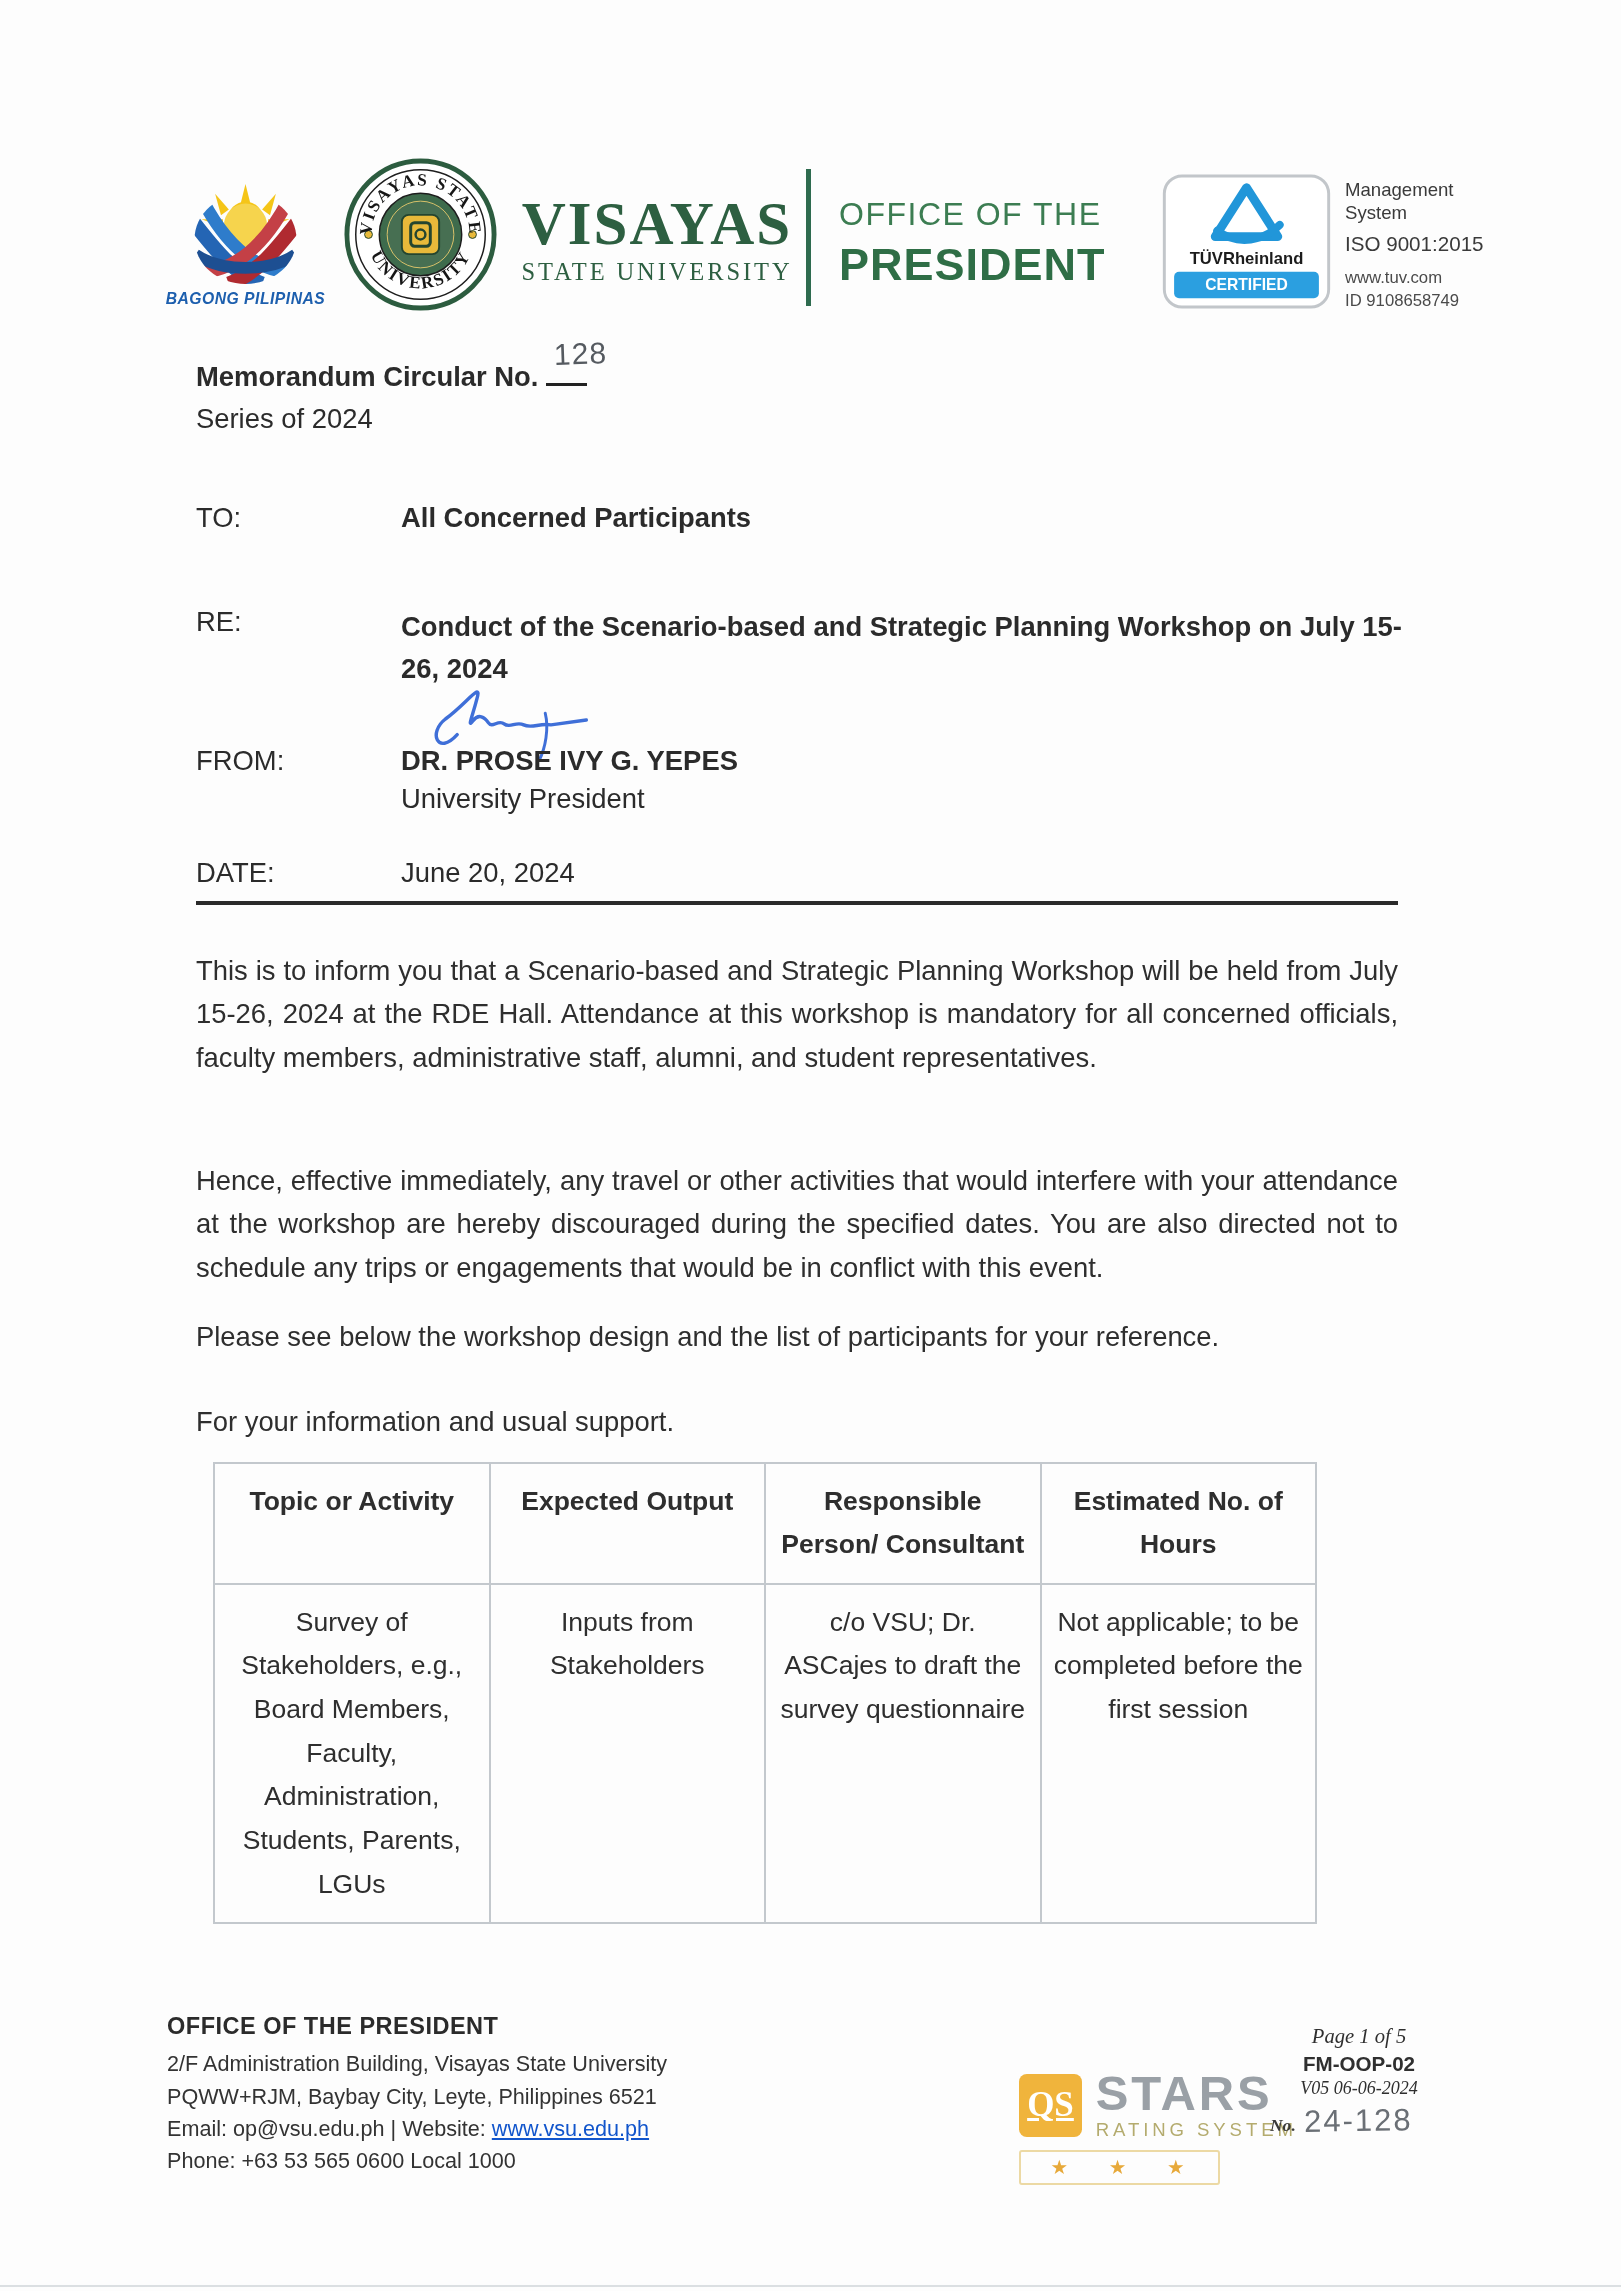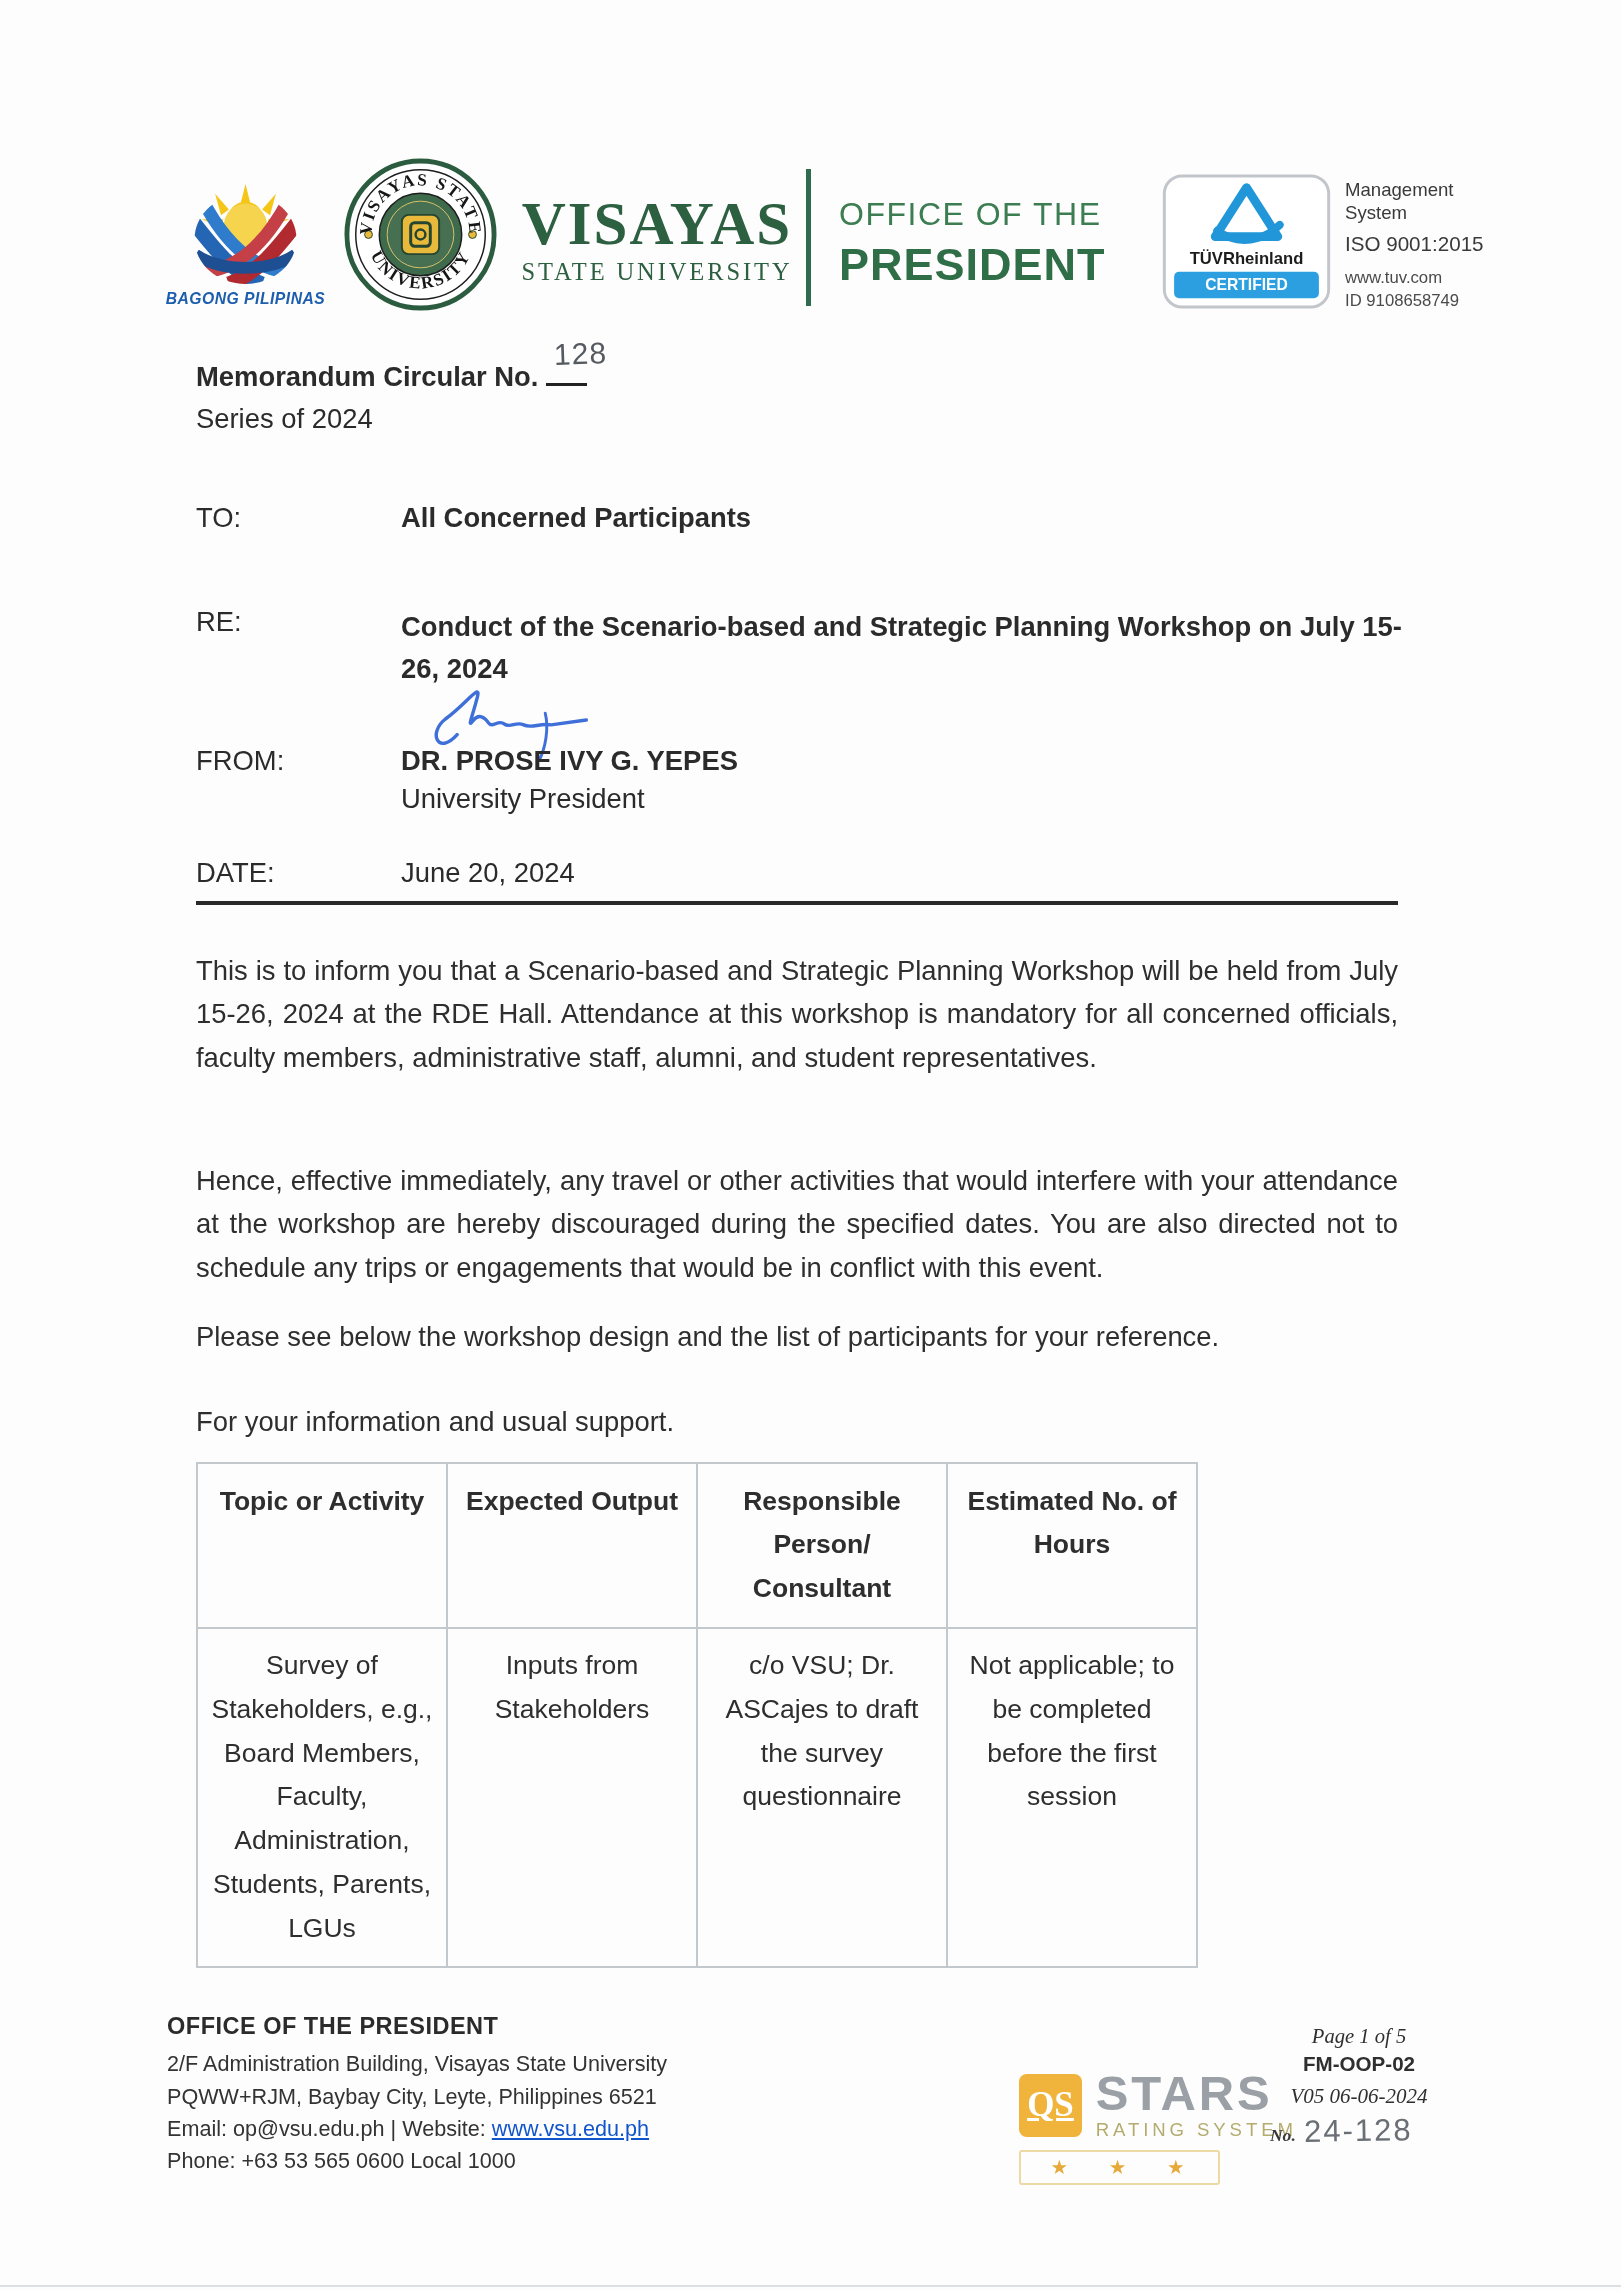--- a/index.html
+++ b/index.html
@@ -35,21 +35,21 @@
   .field-value { position:absolute; left:401px; font-size:27.4px; }
   .bold { font-weight:bold; }
   .re-value { width:1010px; line-height:1.55; }
   .from-title { font-weight:400; margin-top:5.9px; }
   .signature { position:absolute; left:420px; top:674px; }
   .rule { position:absolute; left:196px; top:901px; width:1202px; height:3.9px; background:#2a2a2a; }
   
   .para { position:absolute; left:196px; width:1202px; font-size:27.4px; line-height:1.58; text-align:justify; color:#2e2e2e; }
   .para.short { text-align:left; }
   
-  .memo-table { position:absolute; left:196px; top:1462px; width:1002px; border-collapse:collapse; table-layout:fixed;padding-left:10px; }
+  .memo-table { position:absolute; left:213px; top:1462px; width:1104px; border-collapse:collapse; table-layout:fixed;padding-left:10px; }
   .memo-table th, .memo-table td {
     border:2px solid #c3c8cd; font-size:26.5px; text-align:center; vertical-align:top;
     padding:15.7px 11.8px; line-height:1.65; color:#2e2e2e;
   }
   .memo-table th { font-weight:bold; height:102px; }
   .memo-table td { height:302px; }
   
   .footer-left { position:absolute; left:167px; top:2009px; font-size:21.6px; line-height:1.5; color:#333; }
   .footer-title { font-size:23.5px; font-weight:bold; letter-spacing:0.5px; color:#2b2b2b; margin-bottom:3.9px; }
   .footer-link { color:#1155cc; text-decoration:underline; }
@@ -57,21 +57,21 @@
   .qs-row { display:flex; align-items:center; gap:13.7px; }
   .qs-square { width:63px; height:63px; background:#f0b43c; border-radius:7.8px; color:#ffffff;
     display:flex; align-items:center; justify-content:center; font-size:35px; font-weight:bold; font-family:"Liberation Serif", serif;text-decoration:underline; }
   .qs-stars-word { font-size:49px; font-weight:bold; color:#9aa0a6; letter-spacing:2.9px; line-height:.95; }
   .qs-rating { font-size:18.6px; color:#b4ab6e; letter-spacing:3.9px; margin-top:2px; }
   .qs-starbox { margin-top:9.8px; width:201px; height:35px; border:2px solid #ecd9a4; border-radius:2.9px;
     display:flex; align-items:center; justify-content:center; color:#e7a93a; font-size:19.6px; letter-spacing:17.6px; padding-left:13.7px; }
   .page-info { position:absolute; left:1266px; top:2025px; width:186px; text-align:center; color:#2f2f2f; }
   .pi-page { font-size:20.6px; font-style:italic; font-family:"Liberation Serif", serif; }
   .pi-form { font-size:20.6px; font-weight:bold; margin-top:3.9px; }
-  .pi-ver { font-size:21px; font-style:italic; font-family:"Liberation Serif", serif; margin-top:8px; }
+  .pi-ver { font-size:18px; font-style:italic; font-family:"Liberation Serif", serif; margin-top:2px; }
   .pi-no { margin-top:3.9px; text-align:left; padding-left:3.9px; }
   .pi-no-label { font-size:17.6px; font-weight:bold; font-style:italic; font-family:"Liberation Serif", serif; color:#3a3a3a; }
   .pi-no-hand { font-size:31px; color:#6a6f75; letter-spacing:2px; transform:rotate(-1deg); display:inline-block; margin-left:7.8px; }
   .scan-edge { position:absolute; left:0; bottom:4.9px; width:1621px; height:2px; background:#ccd2d6; opacity:.7; }
 </style>
 </head>
 <body>
 
 <div class="page">
 

